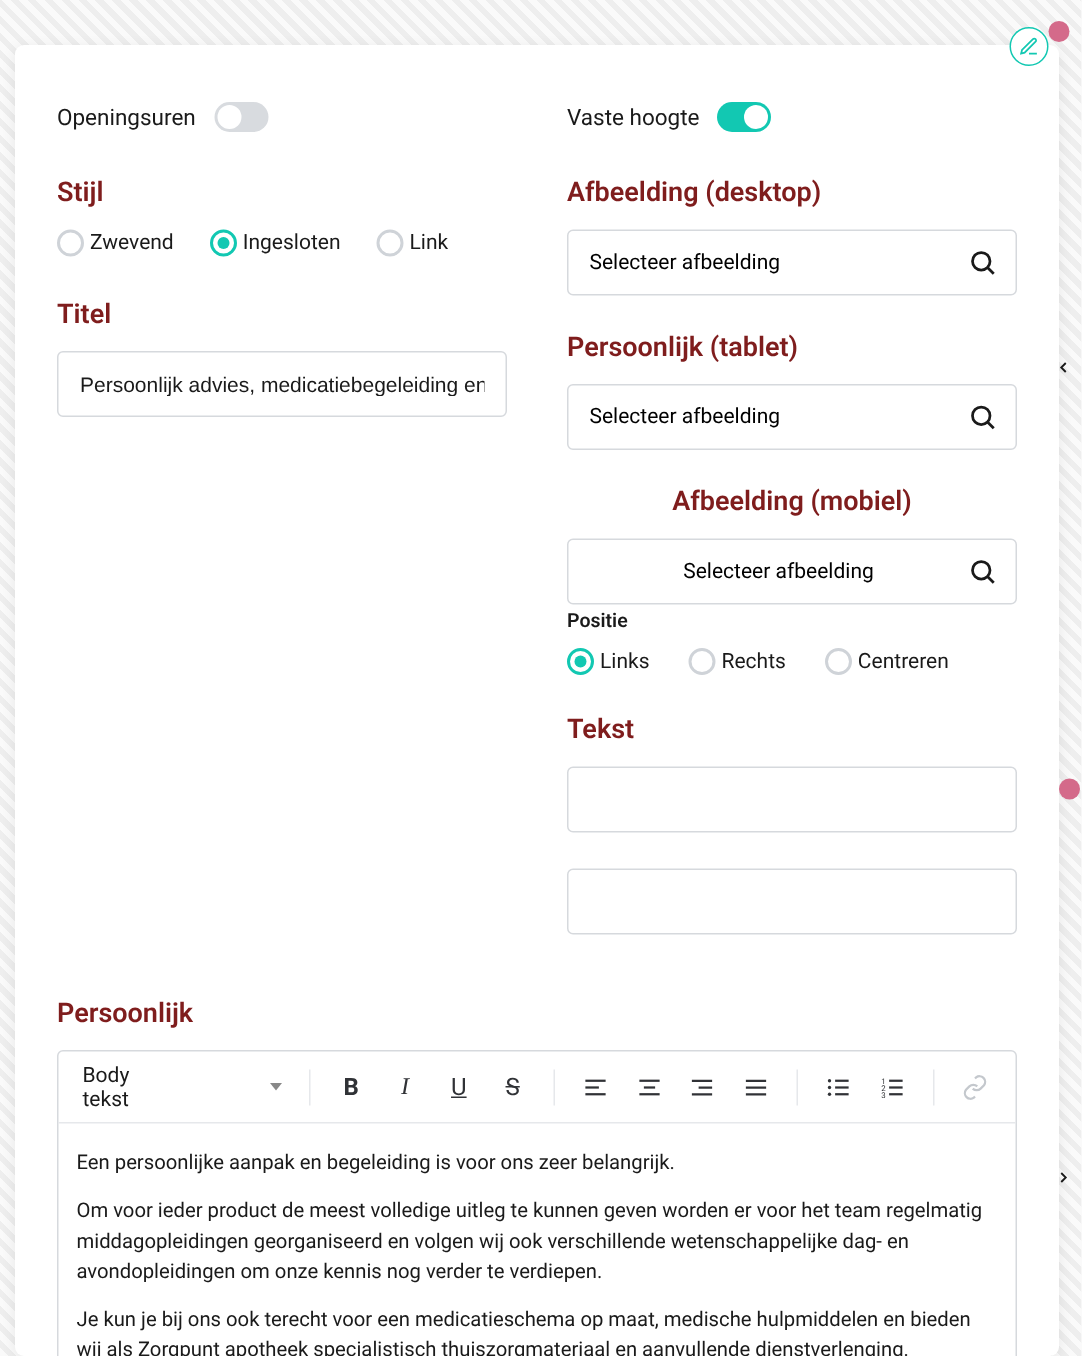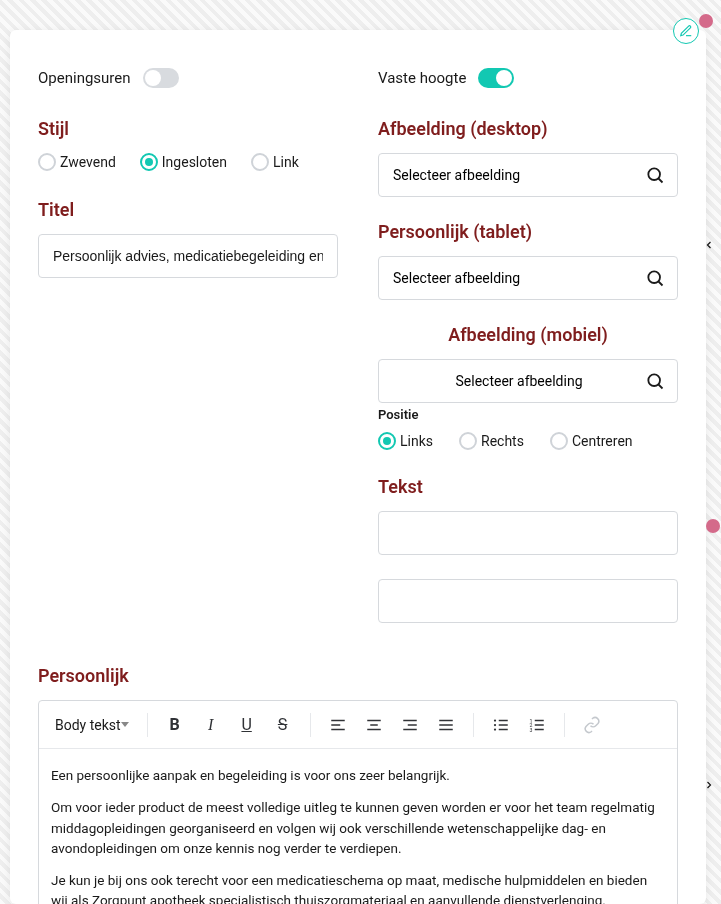--- a/index.html
+++ b/index.html
@@ -139,20 +139,21 @@
     display: flex;
     align-items: center;
     height: 48px;
     padding: 0 12px;
     border-bottom: 1px solid #e6e8eb;
     gap: 6px;
   }
   .rte-style-sel {
     display: flex;
     align-items: center;
+    gap: 60px;
     padding: 0 6px 0 4px;
     font-size: 14px;
     color: #1a1a1a;
     cursor: pointer;
   }
   .rte-style-sel .caret {
     width: 0; height: 0;
     border-left: 4px solid transparent;
     border-right: 4px solid transparent;
     border-top: 5px solid #888;

